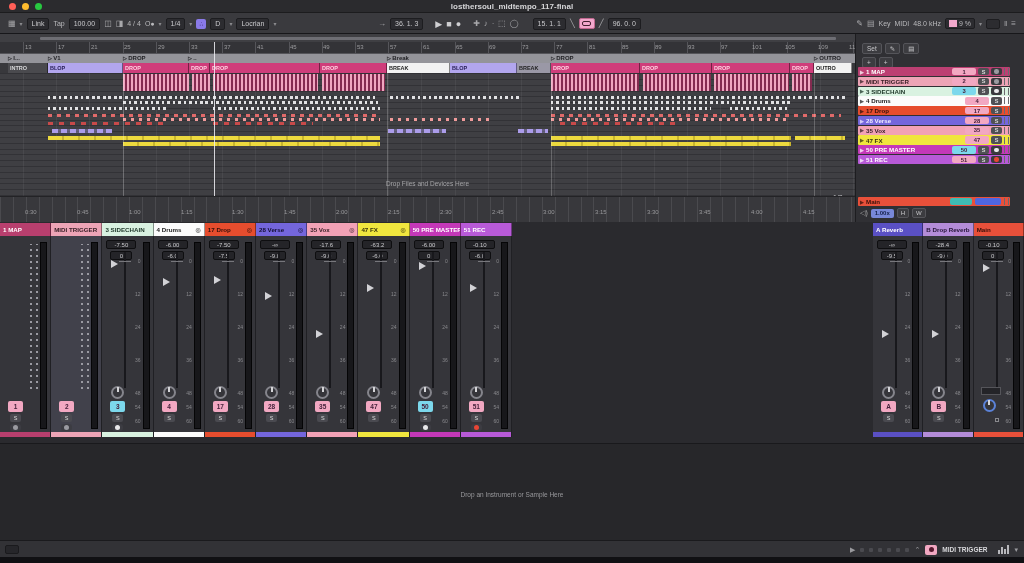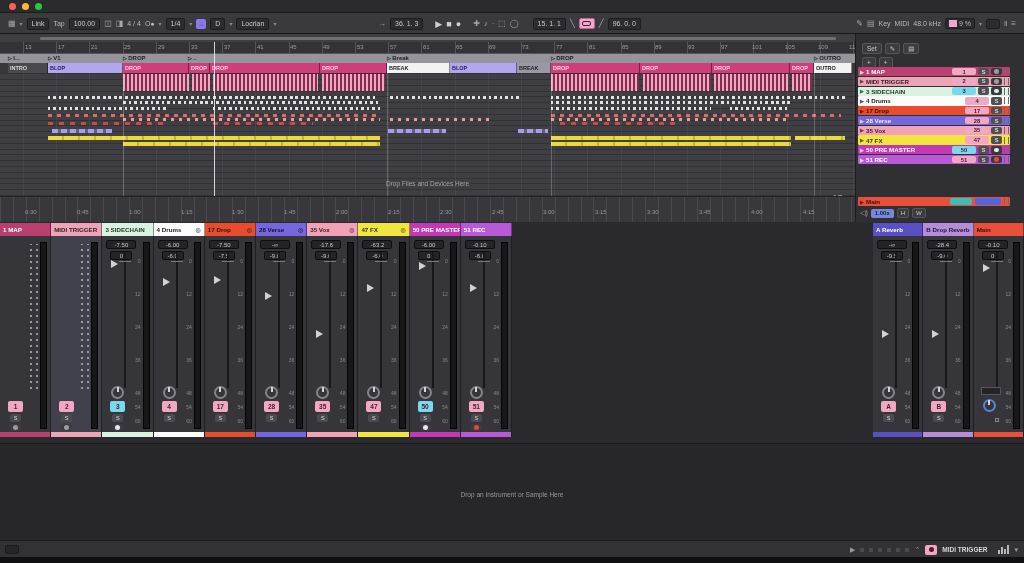--- a/index.html
+++ b/index.html
@@ -129,20 +129,21 @@
 </style>
 </head>
 <body>
 
 <div id="app">
 
   <div id="titlebar">
     <span class="tlight" style="left:9px;background:#ff5f57;"></span>
     <span class="tlight" style="left:22px;background:#febc2e;"></span>
     <span class="tlight" style="left:35px;background:#28c840;"></span>
+    <span id="win-title">losthersoul_midtempo_117-final</span>
   </div>
 
   <div id="toolbar">
     <div class="tb-group" style="left:8px;">
       <span class="tb-icon">▦</span>
       <span class="tb-caret">▾</span>
       <span class="tb-box">Link</span>
       <span class="tb-plain">Tap</span>
       <span class="tb-box">100.00</span>
       <span class="tb-icon">◫</span>

